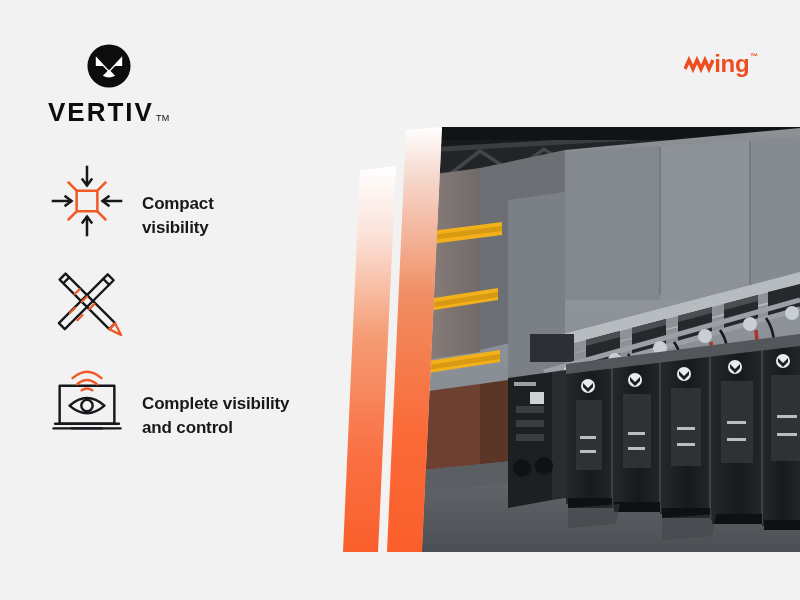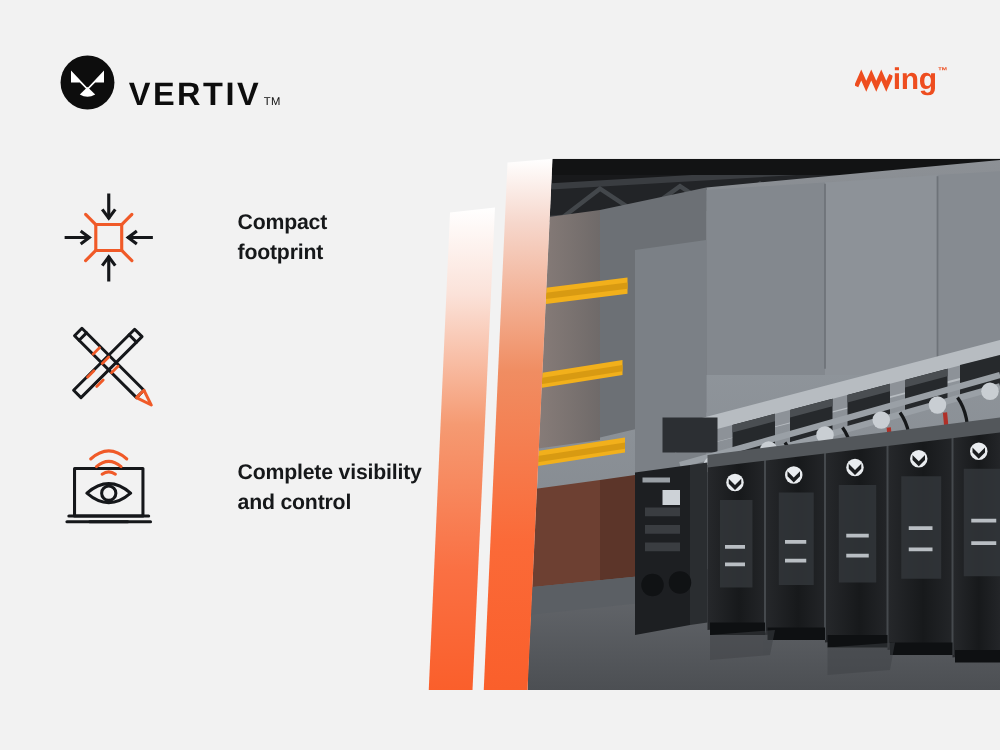--- a/index.html
+++ b/index.html
@@ -6,21 +6,21 @@
   html,body{margin:0;padding:0;}
   body{
     width:800px;height:600px;overflow:hidden;
     background:#f2f2f2;
     font-family:"Liberation Sans","DejaVu Sans",sans-serif;
     position:relative;
   }
   .slide{position:absolute;inset:0;background:#f2f2f2;overflow:hidden;}
 
   
-  .logo-lockup{position:absolute;left:48px;top:44px;display:flex;gap:11px;}
+  .logo-lockup{position:absolute;left:48px;top:44px;display:flex;align-items:center;gap:11px;flex-direction:column;}
   .logo-mark{width:44px;height:44px;display:block;}
   .logo-word{display:flex;align-items:flex-end;gap:2px;}
   .logo-word .wm{
     font-size:26px;font-weight:bold;letter-spacing:2.0px;color:#0d0d0d;
     line-height:1;
   }
   .logo-word .tm{font-size:9px;font-weight:normal;color:#0d0d0d;line-height:1;padding-bottom:2px;letter-spacing:.3px;}
 
   .tagline{
     position:absolute;right:42px;top:52px;
@@ -28,21 +28,21 @@
     color:#ee4d1f;font-size:24px;font-weight:bold;letter-spacing:-.3px;line-height:1;
     white-space:nowrap;
   }
   .tagline .tl-pre{}
   .tagline .tl-zig{display:inline-block;margin:0 0px;}
   .tagline .tl-post{}
   .tagline .tl-tm{font-size:8px;line-height:1;margin-left:1px;margin-top:1px;}
 
   
   .features{position:absolute;left:48px;top:140px;width:300px;}
-  .feature{display:flex;align-items:center;height:100px;gap:48px;}
+  .feature{display:flex;align-items:flex-end;height:100px;}
   .feature .ficon{width:78px;min-width:78px;height:78px;display:flex;align-items:center;justify-content:center;}
   .feature .flabel{
     margin-left:16px;color:#16181a;font-size:17px;font-weight:bold;line-height:1.42;letter-spacing:-.15px;
   }
 
   
   .art{position:absolute;left:330px;top:0;width:470px;height:600px;}
   .art svg{display:block;}
 </style>
 </head>
@@ -93,21 +93,21 @@
               <path d="M44 79 L50 71 L56 79"></path>
             <path d="M4 50 L28 50"></path>
               <path d="M21 44 L29 50 L21 56"></path>
             <path d="M96 50 L72 50"></path>
               <path d="M79 44 L71 50 L79 56"></path>
           </g>
         </svg>
       </span>
       <span class="flabel">
         <span>Compact</span><br>
-        <span>footprint</span>
+        <span>visibility</span>
       </span>
     </div>
 
     <div class="feature">
       <span class="ficon">
         <svg width="74" height="74" viewBox="0 0 100 100" aria-hidden="true">
           <g fill="none" stroke="#15171a" stroke-width="3.2" stroke-linejoin="round" stroke-linecap="round">
 
             <path d="M13 21 L21 13 L88 80 L80 88 Z"></path>
             <path d="M18 26 L26 18"></path>

